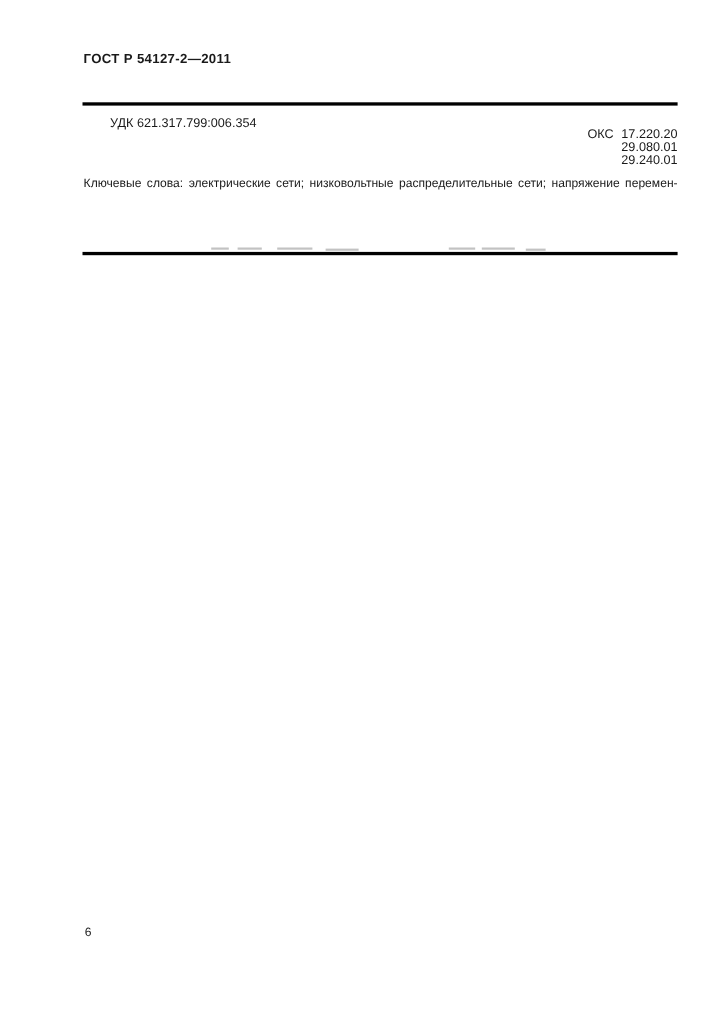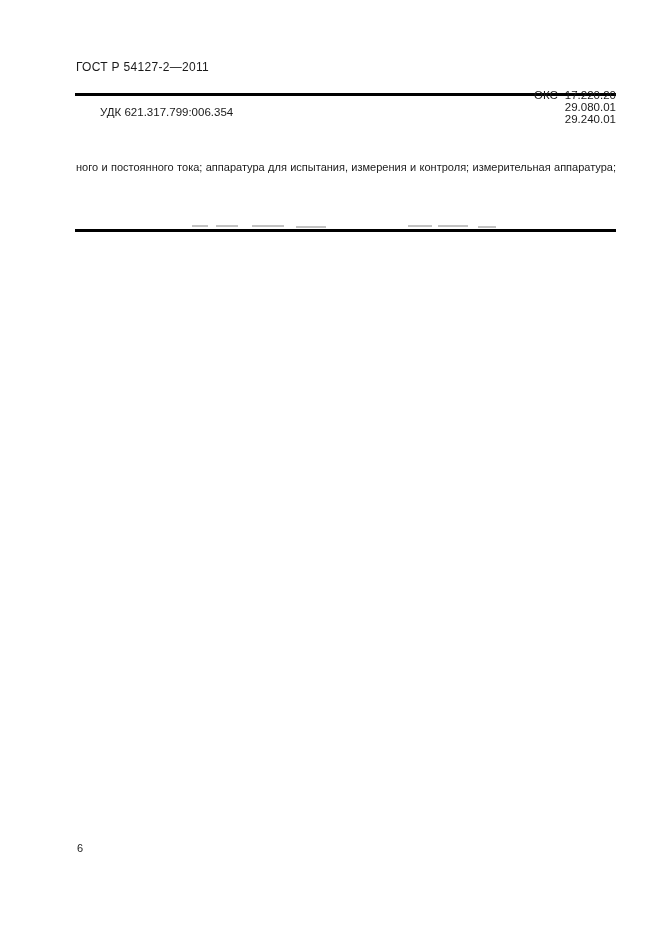--- a/index.html
+++ b/index.html
@@ -12,23 +12,23 @@
     width: 661px;
     height: 935px;
     background: #ffffff;
     font-family: "Liberation Sans", sans-serif;
     color: #1a1a1a;
     overflow: hidden;
   }
   .doc-header {
     position: absolute;
     left: 76px;
-    top: 60px;
+    top: 46px;
     font-size: 12px;
-    font-weight: normal;
+    font-weight: bold;
     letter-spacing: 0.3px;
     white-space: nowrap;
   }
   .rule {
     position: absolute;
     left: 75px;
     width: 541px;
     height: 3px;
     background: #000000;
   }
@@ -38,21 +38,21 @@
     position: absolute;
     left: 76px;
     top: 106px;
     font-size: 11.5px;
     white-space: nowrap;
     margin-left: 24px;
   }
   .oks {
     position: absolute;
     right: 45px;
-    top: 89px;
+    top: 116px;
     text-align: right;
     font-size: 11.5px;
     line-height: 12px;
   }
   .oks-row { white-space: nowrap; }
   .oks-gap { display: inline-block; width: 7px; }
   .keywords {
     position: absolute;
     left: 76px;
     top: 161px;
@@ -99,21 +99,21 @@
 
   <div class="oks">
     <div class="oks-row">
       <span>ОКС</span><span class="oks-gap"></span><span>17.220.20</span>
     </div>
     <div class="oks-row">29.080.01</div>
     <div class="oks-row">29.240.01</div>
   </div>
 
   <div class="keywords">
-    <div class="kw-line">ного и постоянного тока; аппаратура для испытания, измерения и контроля; измерительная аппаратура;</div>
+    <div class="kw-line">Ключевые слова: электрические сети; низковольтные распределительные сети; напряжение перемен-</div>
   </div>
 
   <div class="rule rule-bottom"></div>
 
   <div class="artifact a1"></div>
   <div class="artifact a2"></div>
   <div class="artifact a3"></div>
   <div class="artifact a4"></div>
   <div class="artifact a5"></div>
   <div class="artifact a6"></div>

